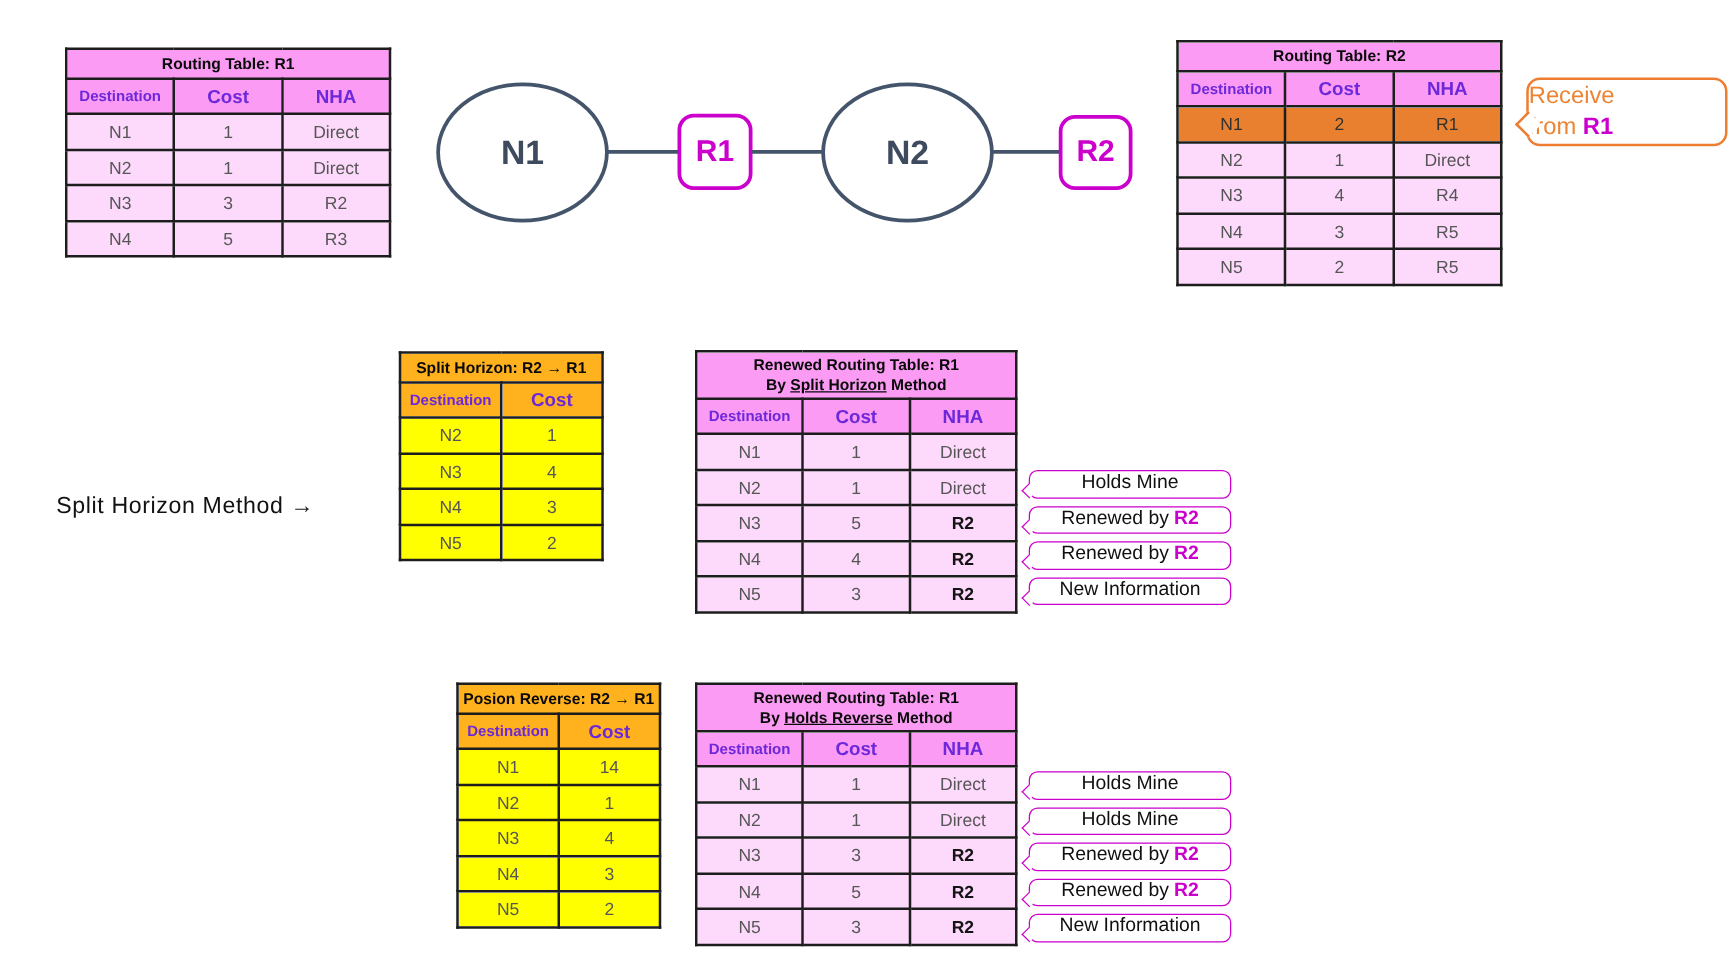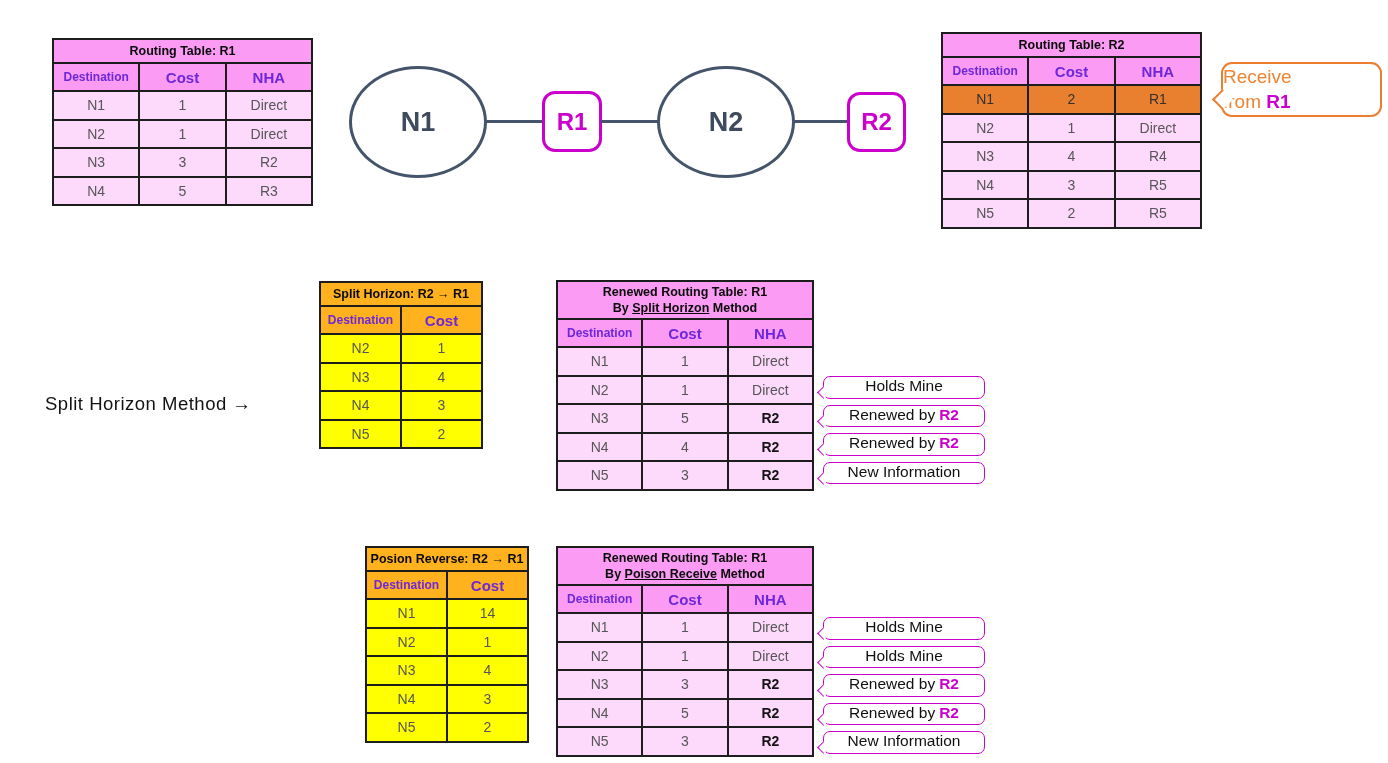--- a/index.html
+++ b/index.html
@@ -308,21 +308,21 @@
         </tbody>
       </table>
     </div>
 
   <div class="abs pink w3r two-line" style="left:556px; top:546px;">
       <table class="grid">
         <tbody>
           <tr>
             <td colspan="3" class="title">
               <div>Renewed Routing Table: R1</div>
-              <div><span>By </span><span class="u">Poison Receive</span><span> Method</span></div>
+              <div><span>By </span><span class="u">Holds Reverse</span><span> Method</span></div>
             </td>
           </tr>
           <tr>
             <th>Destination</th>
             <th>Cost</th>
             <th>NHA</th>
           </tr>
           <tr>
             <td class="cell">N1</td>
             <td class="cell">1</td>

